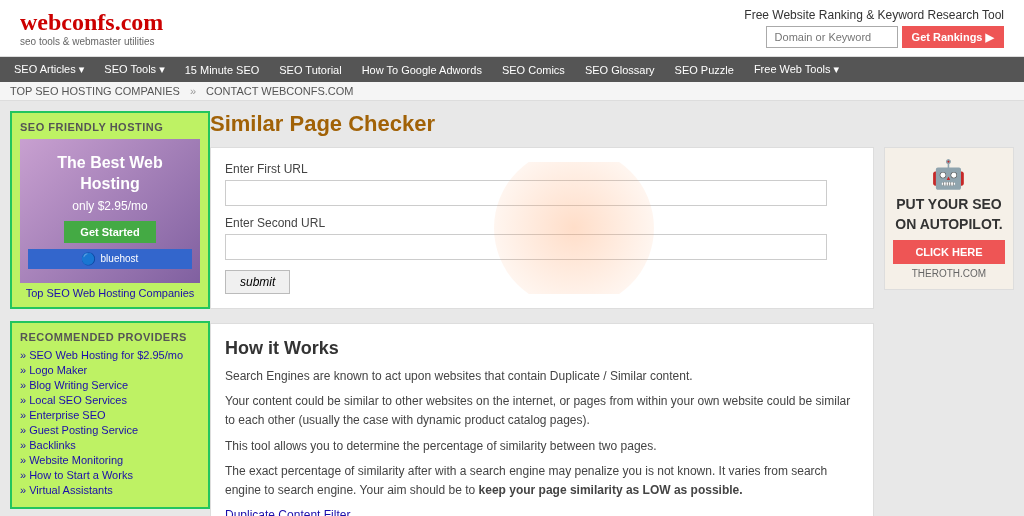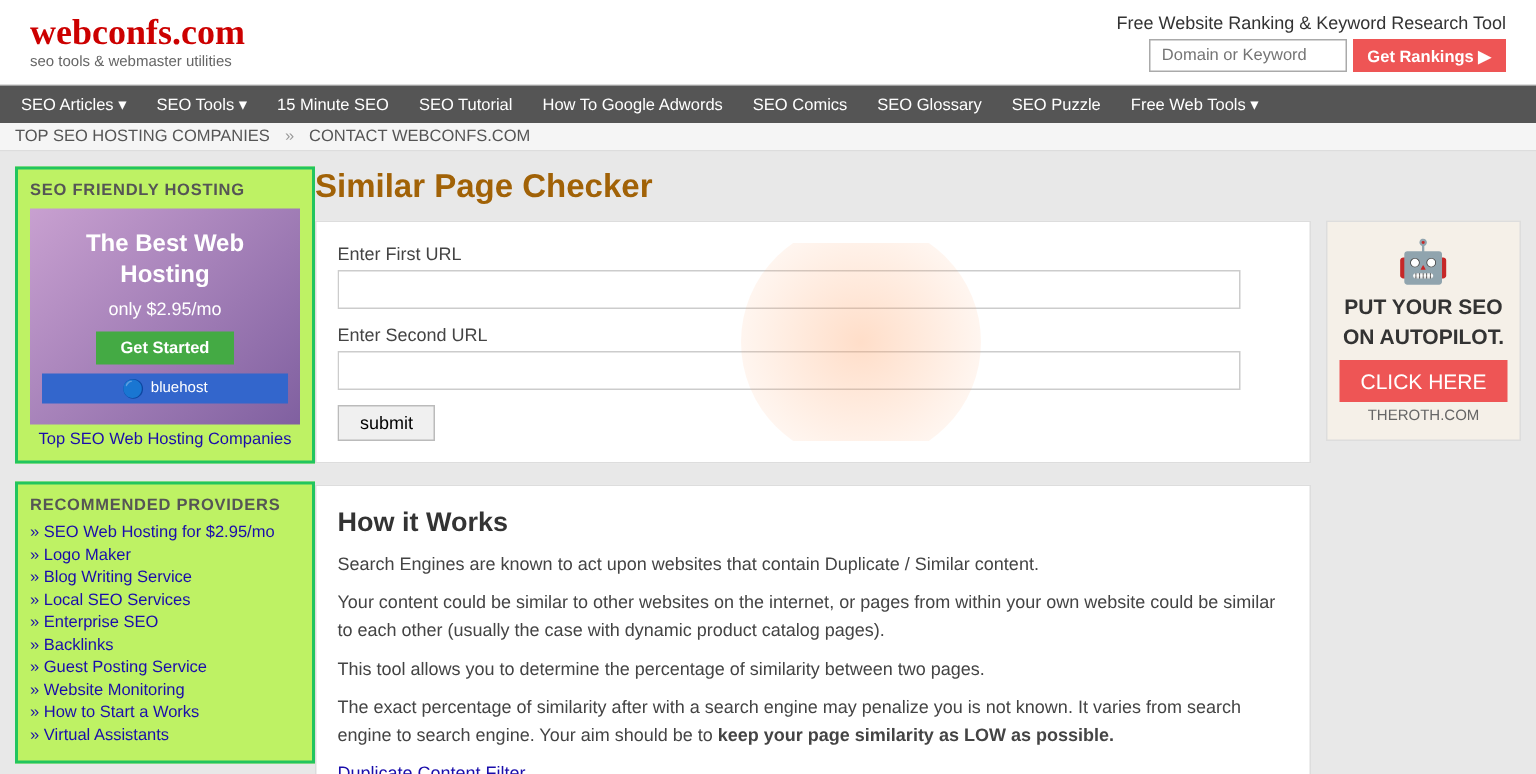--- a/index.html
+++ b/index.html
@@ -160,20 +160,21 @@
       padding: 5px 8px;
       font-size: 12px;
       margin-bottom: 10px;
     }
     .submit-btn {
       background: #f0f0f0;
       border: 1px solid #bbb;
       padding: 4px 14px;
       font-size: 12px;
       cursor: pointer;
+      font-style: italic;
     }
 
     
     .tool-box-inner { position: relative; overflow: hidden; }
     .watermark-circle {
       position: absolute;
       top: 50%;
       left: 55%;
       transform: translate(-50%, -50%);
       width: 160px;
@@ -215,22 +216,22 @@
       font-weight: bold;
       color: #333;
       line-height: 1.4;
       margin-bottom: 6px;
     }
     .ad-click-btn {
       background: #e55;
       color: #fff;
       border: none;
       padding: 6px 12px;
-      font-size: 14px;
-      font-weight: normal;
+      font-size: 11px;
+      font-weight: bold;
       cursor: pointer;
       margin-bottom: 4px;
       display: block;
       width: 100%;
     }
     .ad-domain {
       font-size: 10px;
       color: #666;
       margin-top: 4px;
     }
@@ -301,22 +302,22 @@
     </div>
 
     <div class="sidebar-section">
       <div class="sidebar-section-title">RECOMMENDED PROVIDERS</div>
       <div id="recommended-links">
           <a class="sidebar-link">» SEO Web Hosting for $2.95/mo</a>
           <a class="sidebar-link">» Logo Maker</a>
           <a class="sidebar-link">» Blog Writing Service</a>
           <a class="sidebar-link">» Local SEO Services</a>
           <a class="sidebar-link">» Enterprise SEO</a>
+          <a class="sidebar-link">» Guest Posting Service</a>
           <a class="sidebar-link">» Backlinks</a>
-          <a class="sidebar-link">» Guest Posting Service</a>
           <a class="sidebar-link">» Website Monitoring</a>
           <a class="sidebar-link">» How to Start a Works</a>
           <a class="sidebar-link">» Virtual Assistants</a>
         </div>
     </div>
 
   </div>
 
   <div id="content-area">
 

